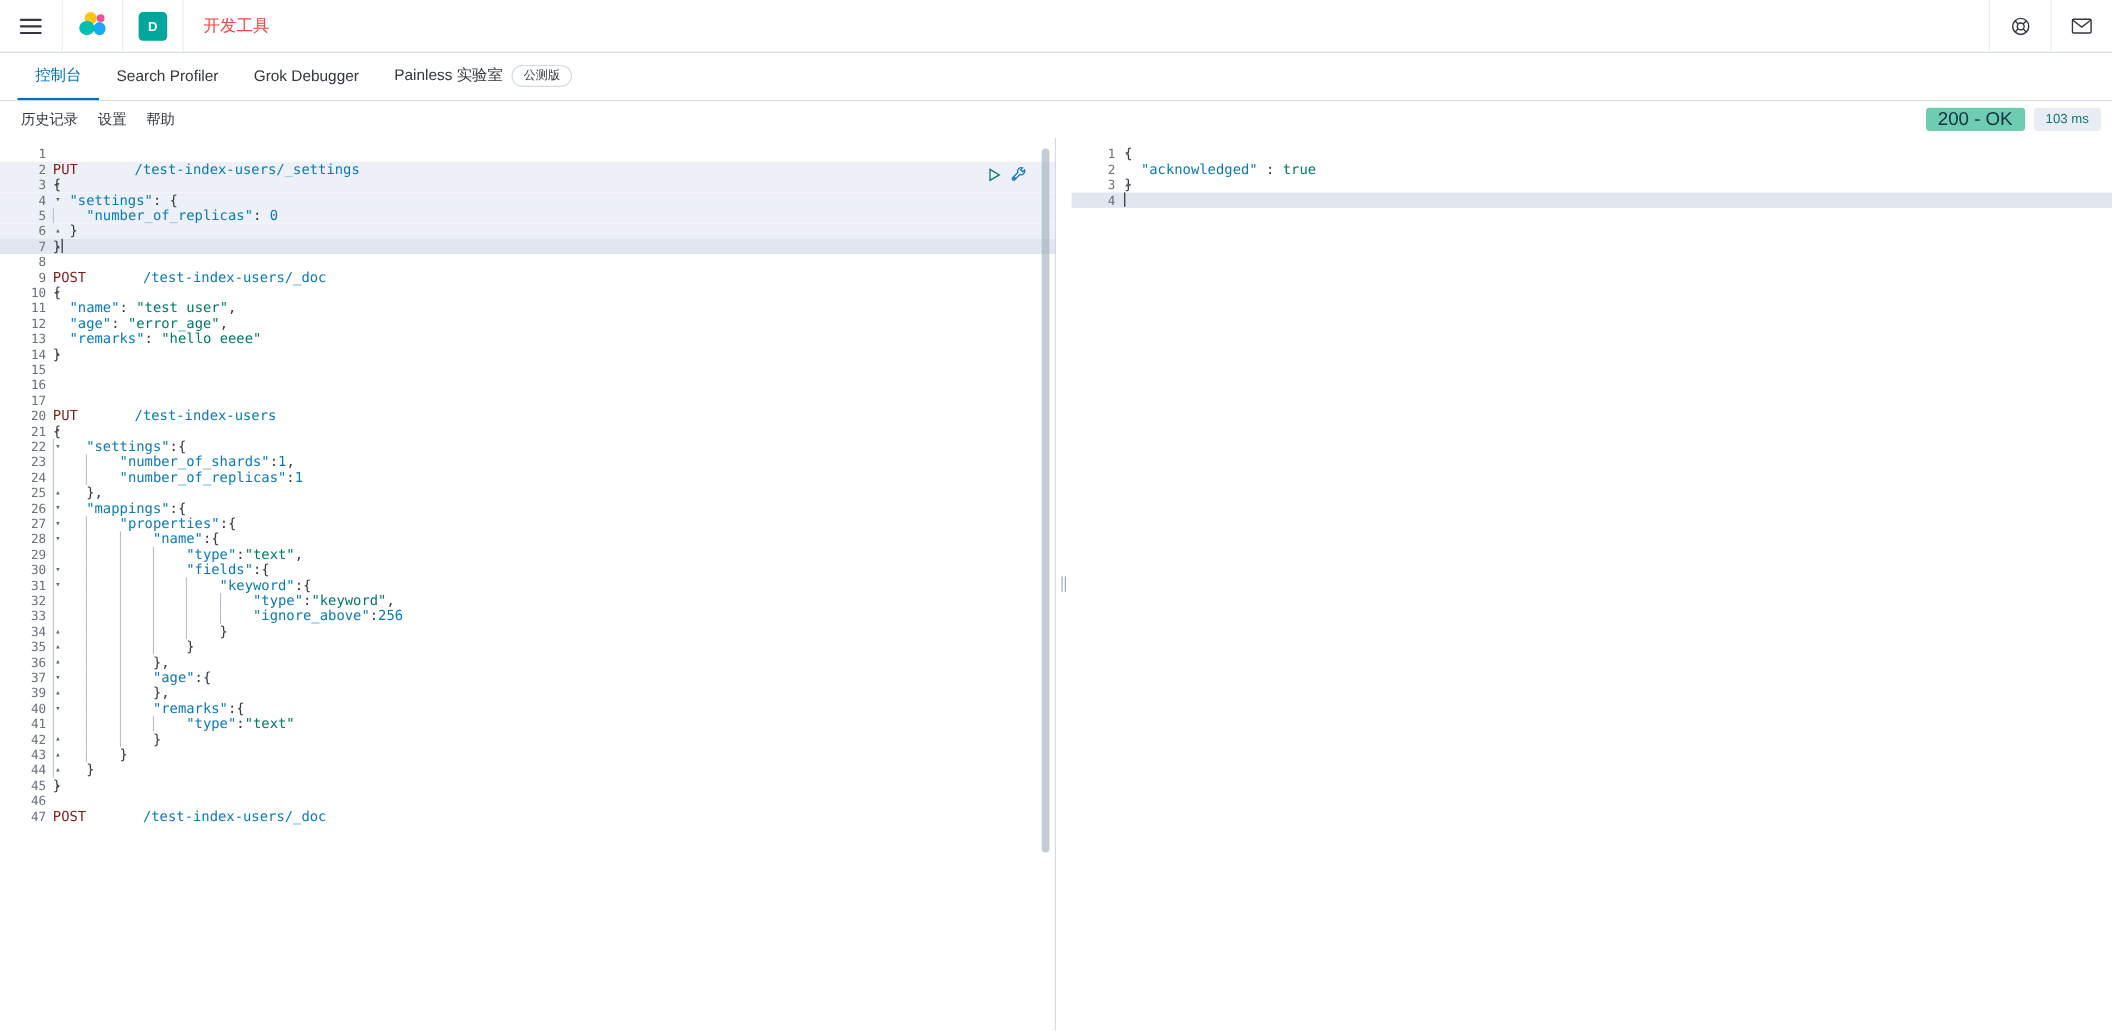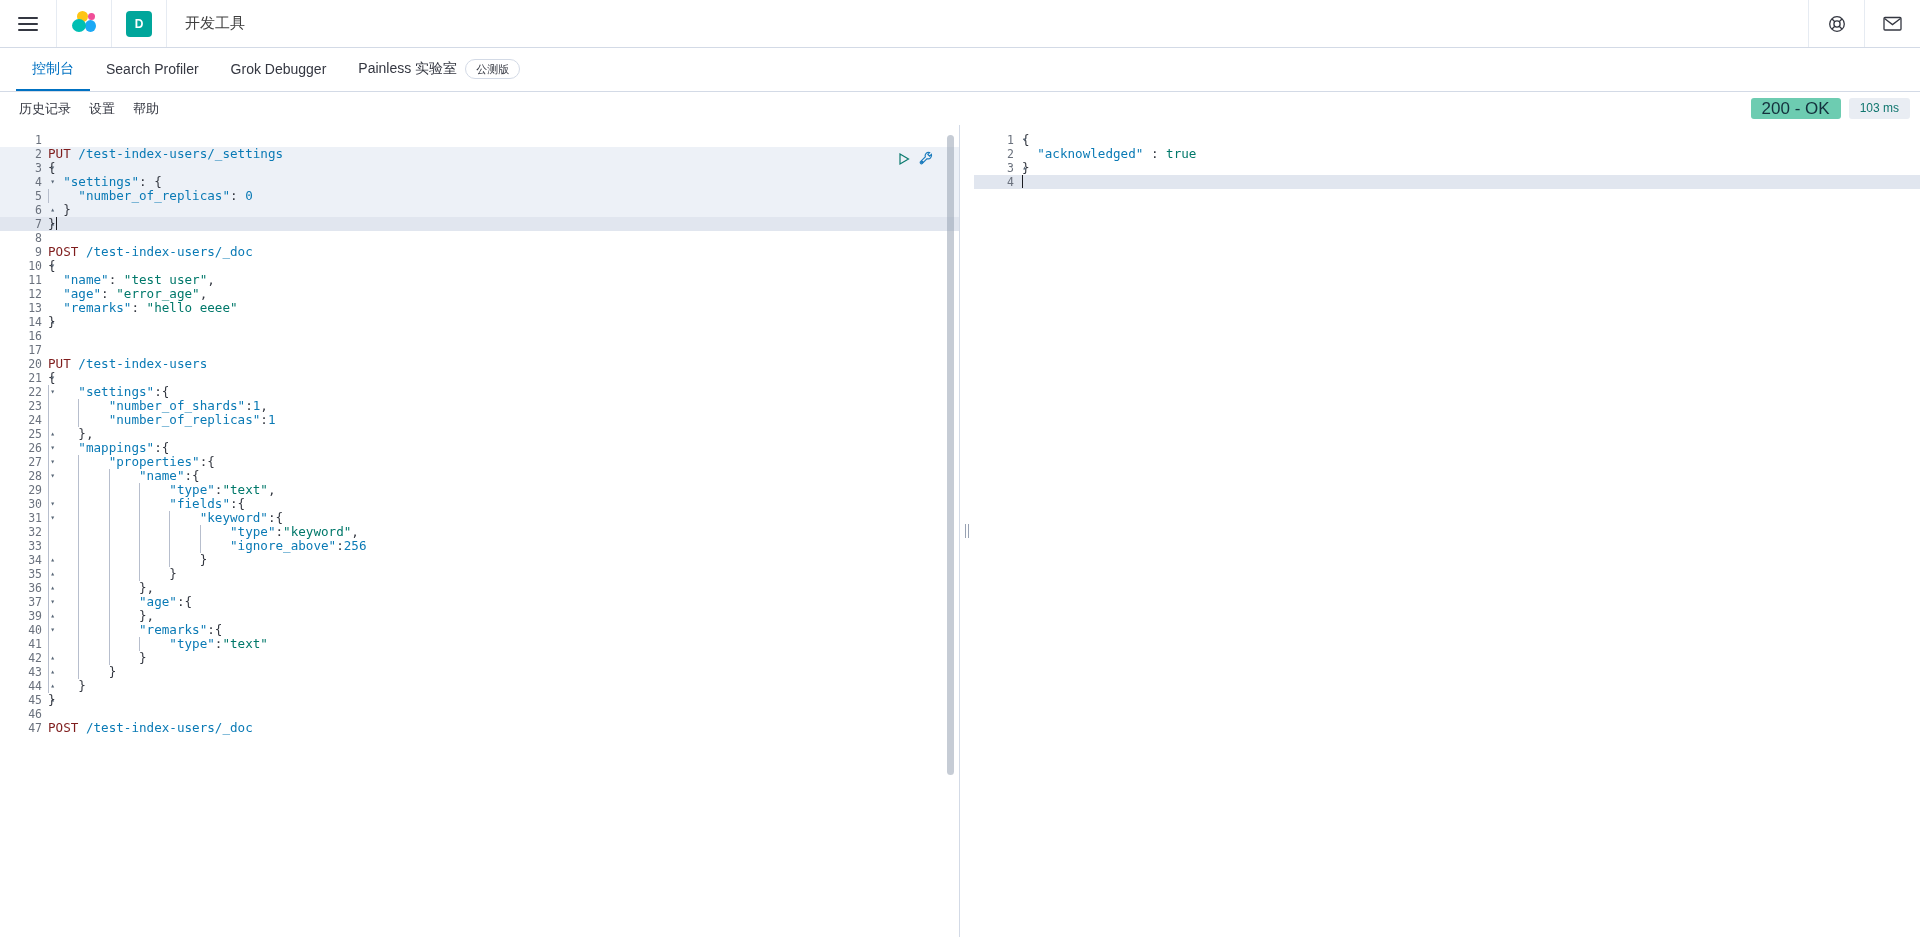--- a/index.html
+++ b/index.html
@@ -43,21 +43,21 @@
     width: 26px; height: 26px;
     background: #00a69b;
     color: #ffffff;
     border-radius: 4px;
     display: flex; align-items: center; justify-content: center;
     font-size: 12px; font-weight: 600;
   }
   .app-title {
     padding: 0 18px;
     font-size: 15px;
-    color: #404040;
+    color: #ef4444;
     white-space: nowrap;
   }
   .hdr-right {
     position: absolute; right: 0; top: 0; height: 100%;
     display: flex; align-items: center;
   }
   .hdr-icon-cell {
     height: 100%; width: 56px;
     display: flex; align-items: center; justify-content: center;
     border-left: 1px solid #e6ebf2;
@@ -208,21 +208,21 @@
     line-height: 8px;
   }
   .code {
     flex: 1;
     white-space: pre;
     padding-left: 2px;
     color: #1a1c21;
     position: relative;
   }
   .m   { color: #7f1d1d; }           
-  .u   { color: #0a7ab5; }           
+  .u   { color: #0a7ab5; margin-left: 44px; }           
   .k   { color: #0a7ab5; }           
   .s   { color: #00786a; }           
   .n   { color: #0a7ab5; }           
   .p   { color: #333740; }           
   .guide {
     position: absolute;
     top: 0; bottom: 0;
     width: 1px;
     background: #b7becd;
   }
@@ -410,20 +410,24 @@
           </div>
           <div class="line">
             <div class="gutter">13</div>
             <div class="code">  <span class="k">"remarks"</span><span class="p">:</span><span class="p"> </span><span class="s">"hello eeee"</span></div>
           </div>
           <div class="line">
             <div class="gutter">14<span class="fold">▴</span></div>
             <div class="code"><span class="p">}</span></div>
           </div>
           <div class="line">
+            <div class="gutter">15</div>
+            <div class="code"></div>
+          </div>
+          <div class="line">
             <div class="gutter">16</div>
             <div class="code"></div>
           </div>
           <div class="line">
             <div class="gutter">17</div>
             <div class="code"></div>
           </div>
           <div class="line">
             <div class="gutter">20</div>
             <div class="code"><span class="m">PUT</span> <span class="u">/test-index-users</span></div>

